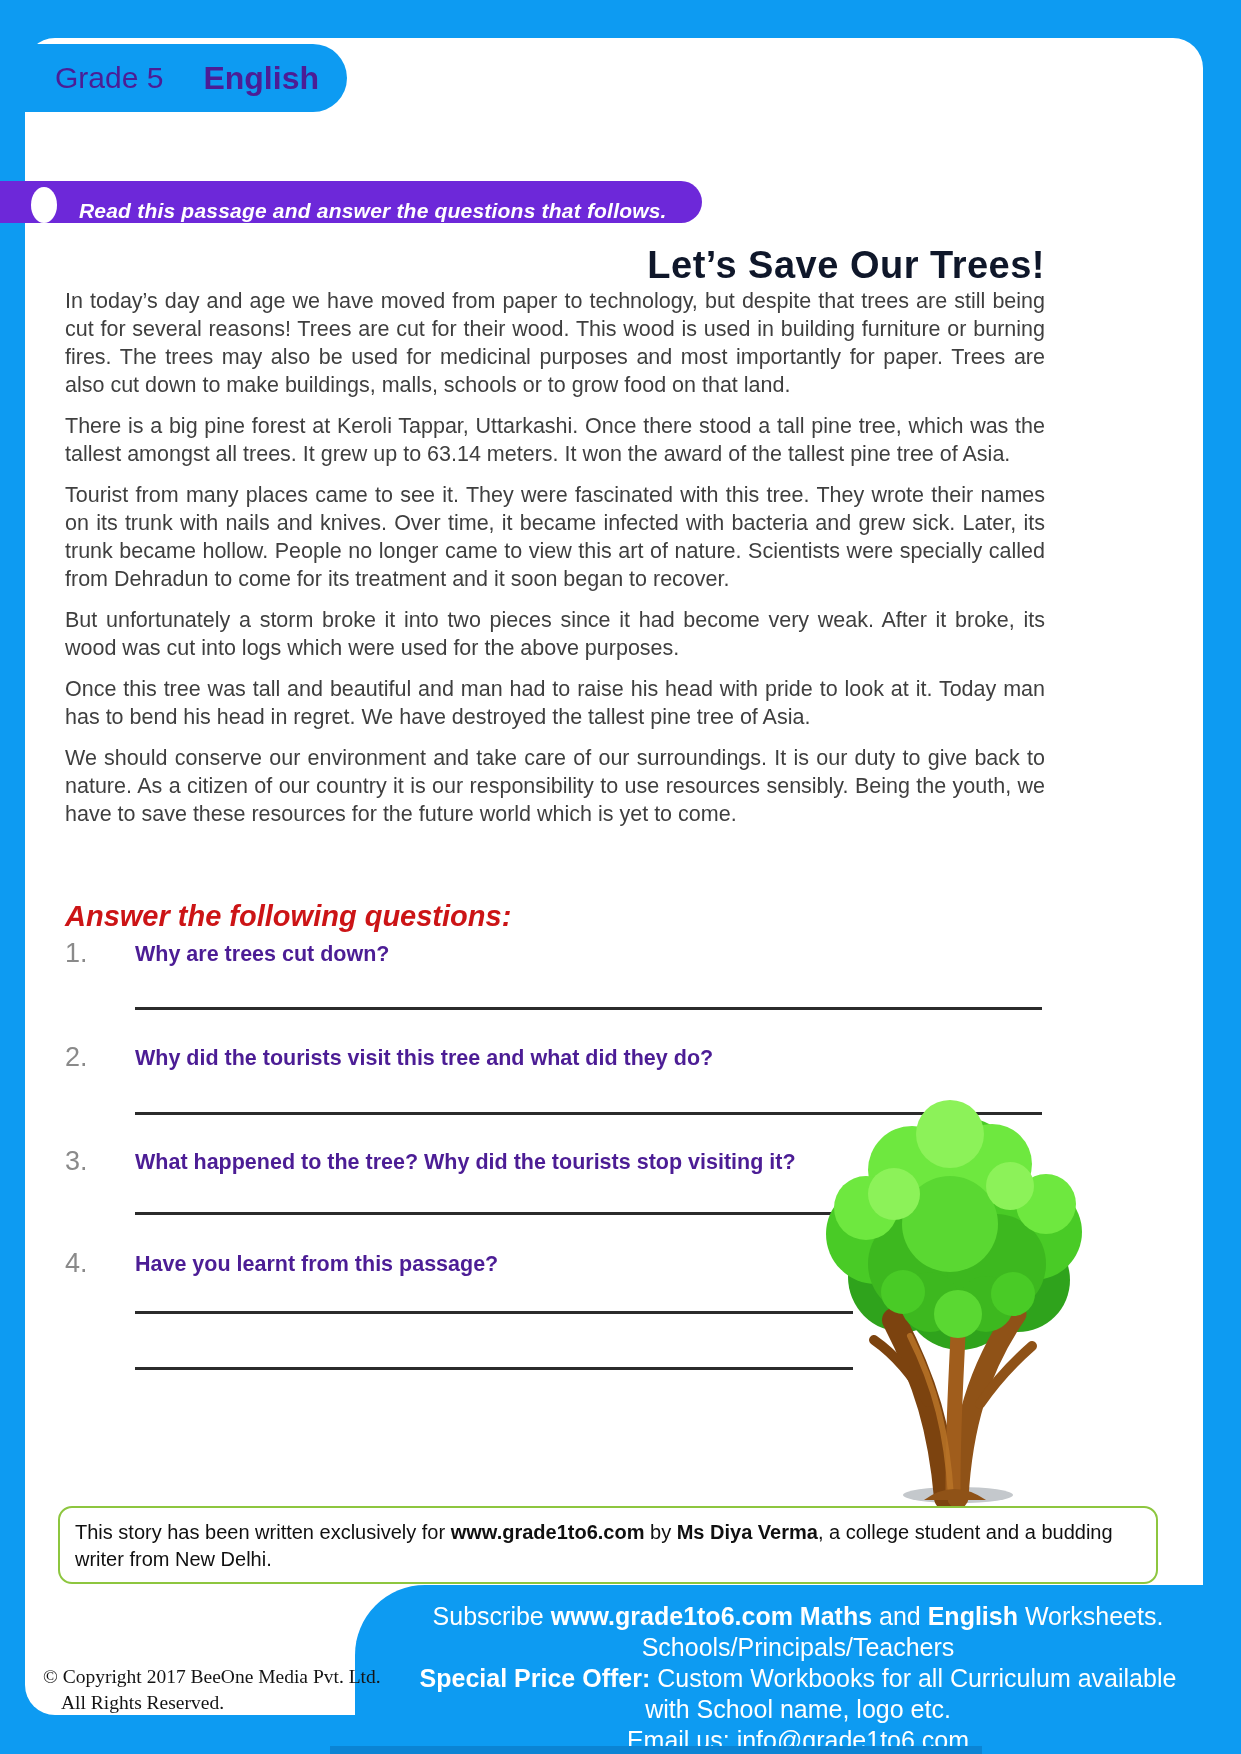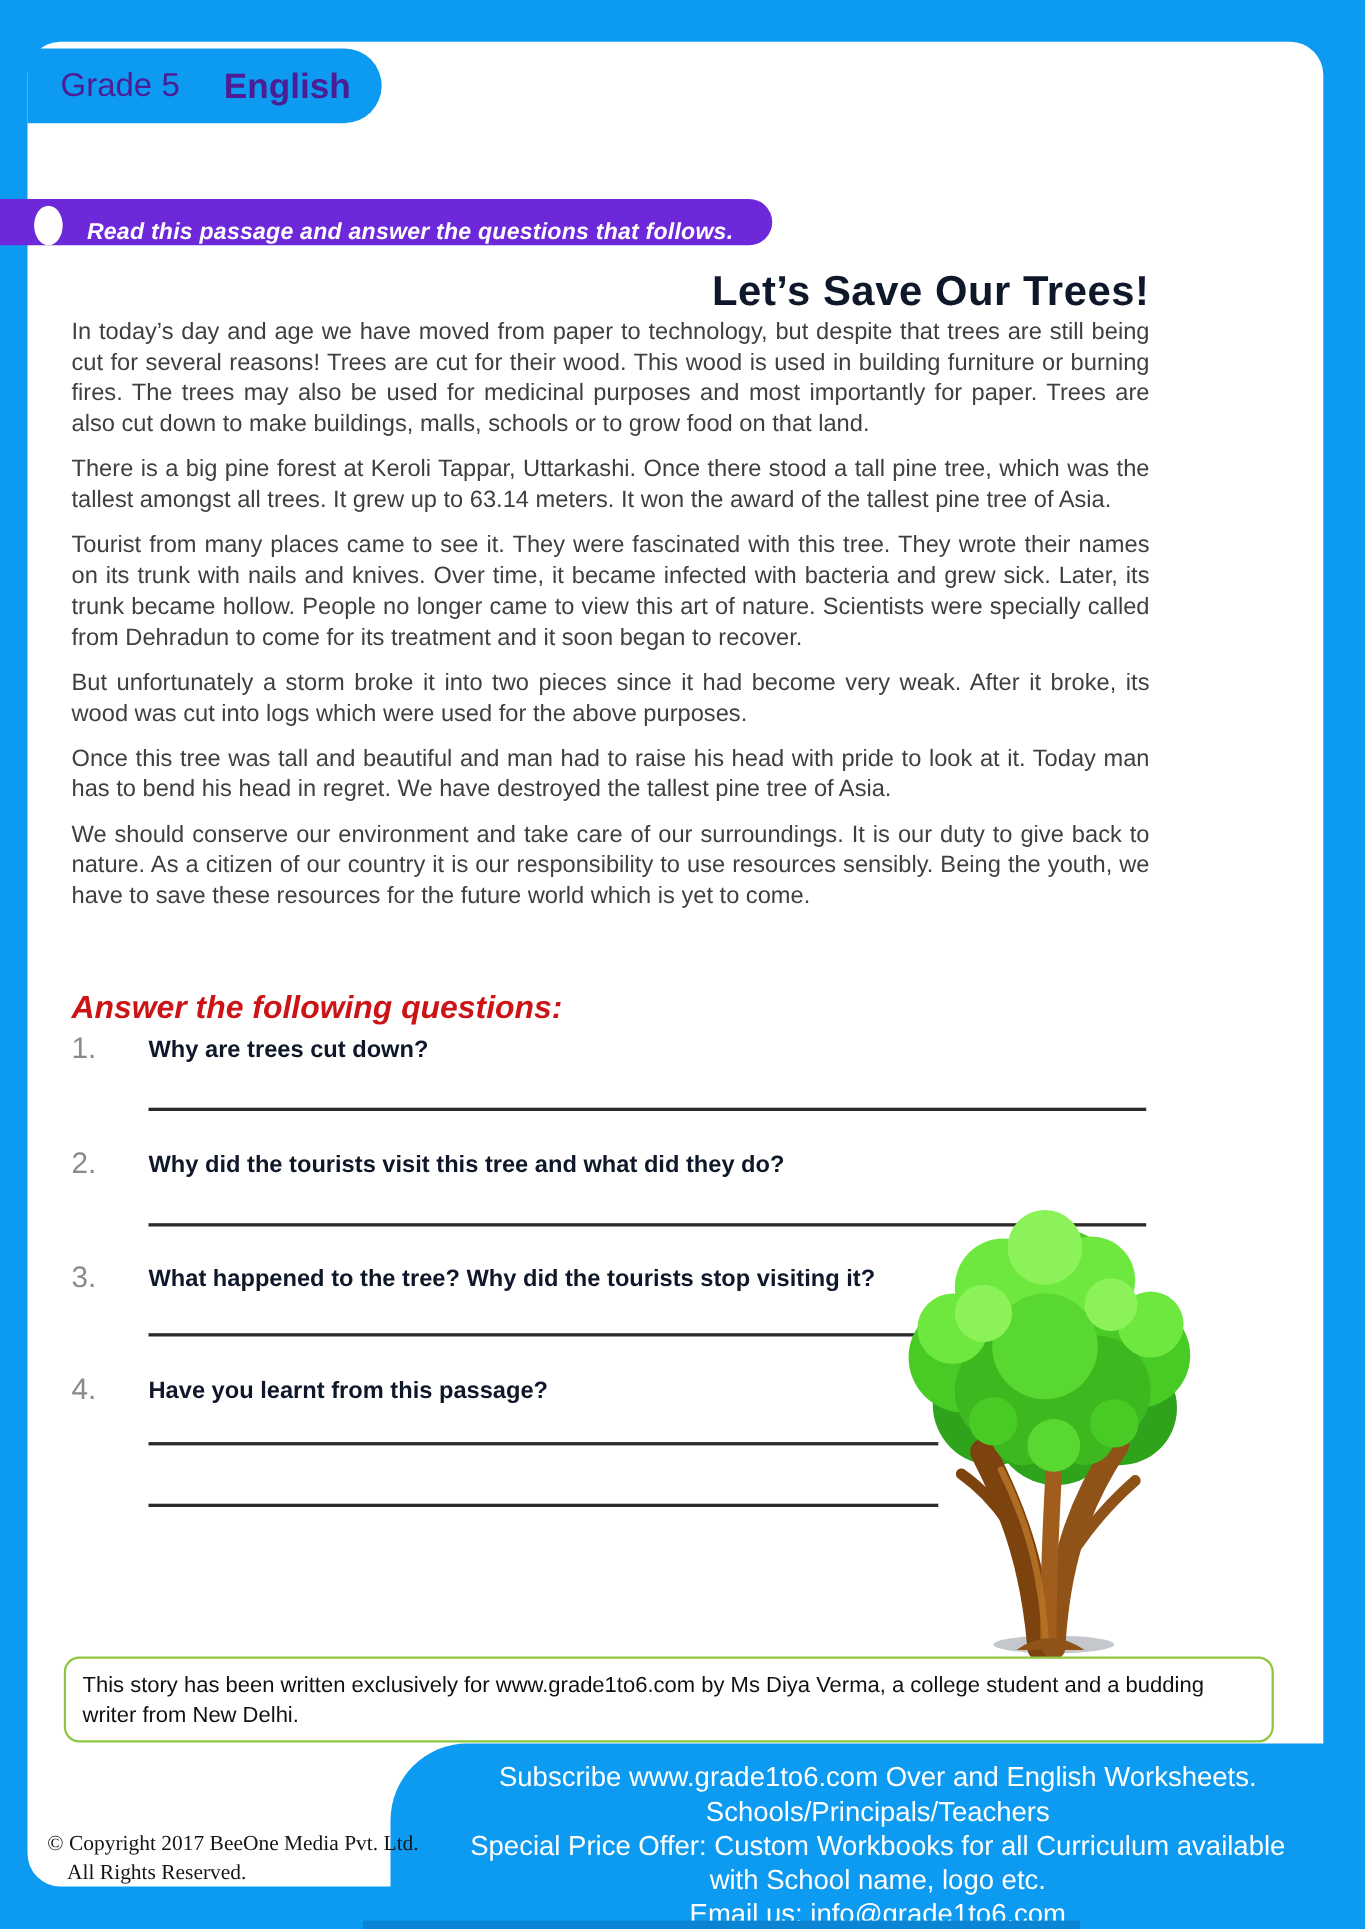--- a/index.html
+++ b/index.html
@@ -23,42 +23,42 @@
   .content { position:absolute; left:65px; top:244px; width:980px; }
   .title { text-align:right; font-size:38px; font-weight:700; color:#0f172a;
            letter-spacing:0.5px; }
   .para { font-size:21.5px; line-height:28px; color:#3f3f3f; text-align:justify; margin-bottom:13px; }
   
   .q-heading { position:absolute; left:65px; top:900px; font-size:29px; font-weight:700;
                font-style:italic; color:#cc1416; }
   .question { position:absolute; left:65px; width:980px; display:flex; align-items:flex-start; }
   .q1 { top:938px; } .q2 { top:1042px; } .q3 { top:1146px; } .q4 { top:1248px; }
   .q-num { width:70px; flex:0 0 auto; font-size:27px; color:#8a8a8a; }
-  .q-text { font-size:21.5px; font-weight:700; color:#0f172a; padding-top:4px; }
+  .q-text { font-size:21.5px; font-weight:700; color:#4c1d95; padding-top:4px; }
   .answer-line { position:absolute; height:0; border-top:3px solid #2b2b2b; }
   .al1 { left:135px; top:1007px; width:907px; }
   .al2 { left:135px; top:1112px; width:907px; }
   .al3 { left:135px; top:1212px; width:907px; }
   .al4a { left:135px; top:1311px; width:718px; }
   .al4b { left:135px; top:1367px; width:718px; }
   
   .tree { position:absolute; left:808px; top:1082px; width:292px; height:425px; }
   
   .attribution { position:absolute; left:58px; top:1506px; width:1100px; height:78px;
                  border:2px solid #8dc63f; border-radius:14px; background:#fff;
                  padding:11px 15px; font-size:20px; line-height:27px; color:#101010; }
   
   .footer { position:absolute; left:355px; top:1585px; width:886px; height:169px;
             background:#0d9bf2; border-top-left-radius:70px; color:#fff; text-align:center;
             font-size:25px; line-height:31px; padding-top:16px; }
   .copyright { position:absolute; left:43px; top:1664px; color:#141414;
                font-family:"Liberation Serif","DejaVu Serif",serif; font-size:19.5px; line-height:26px; }
   .copyright .cline2 { margin-left:18px; }
   .bottom-bar { position:absolute; left:330px; top:1746px; width:652px; height:8px; background:#0b84d4; }
-  b { font-weight:400; }
+  b { font-weight:700; }
 </style>
 </head>
 <body>
 
 <div class="canvas">
 
   <div class="page"></div>
 
   <div class="badge">
     <span class="grade">Grade 5</span>
@@ -144,21 +144,21 @@
       <circle cx="205" cy="212" r="22" fill="#49cb26"></circle>
     </g>
   </svg>
 
   <div class="attribution">
     <span>This story has been written exclusively for </span><b>www.grade1to6.com</b><span> by </span><b>Ms Diya Verma</b><span>, a college student and a budding writer from New Delhi.</span>
   </div>
 
   <div class="footer">
     <div>
-      <span>Subscribe </span><b>www.grade1to6.com Over</b><span> and </span><b>English</b><span> Worksheets.</span>
+      <span>Subscribe </span><b>www.grade1to6.com Maths</b><span> and </span><b>English</b><span> Worksheets.</span>
     </div>
     <div>Schools/Principals/Teachers</div>
     <div>
       <b>Special Price Offer:</b><span> Custom Workbooks for all Curriculum available</span>
     </div>
     <div>with School name, logo etc.</div>
     <div>Email us: info@grade1to6.com</div>
   </div>
 
   <div class="copyright">

